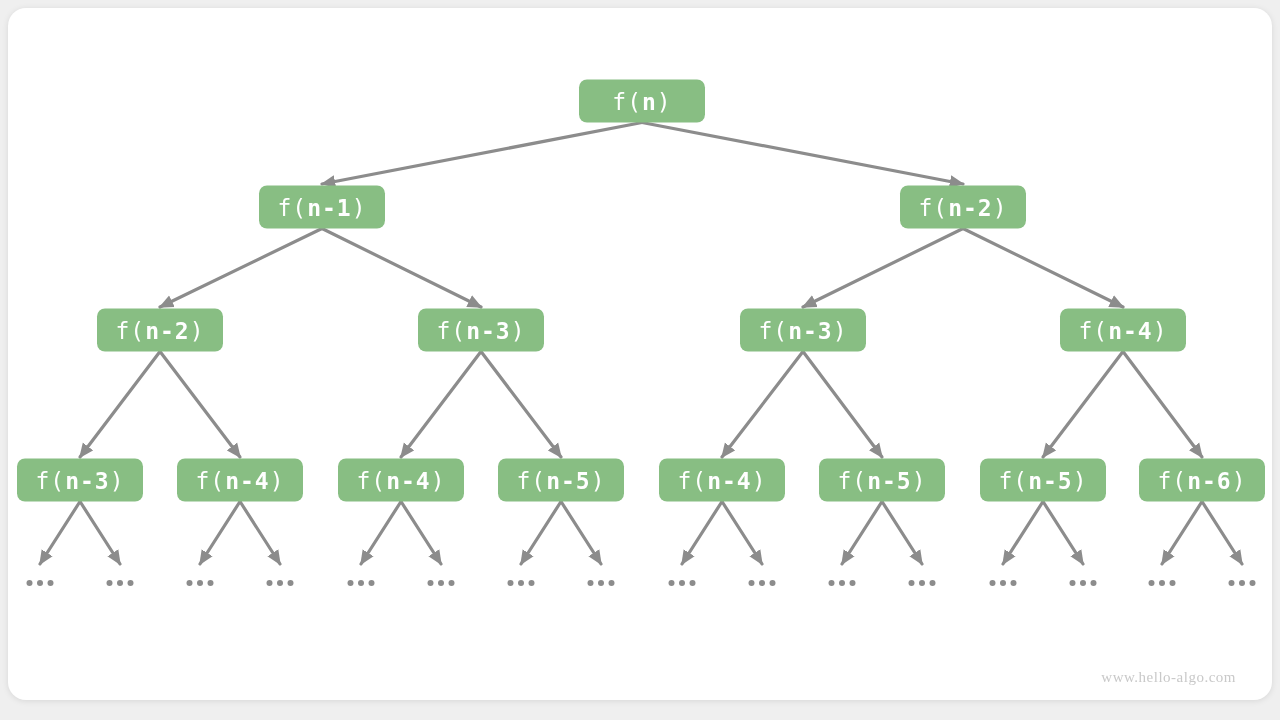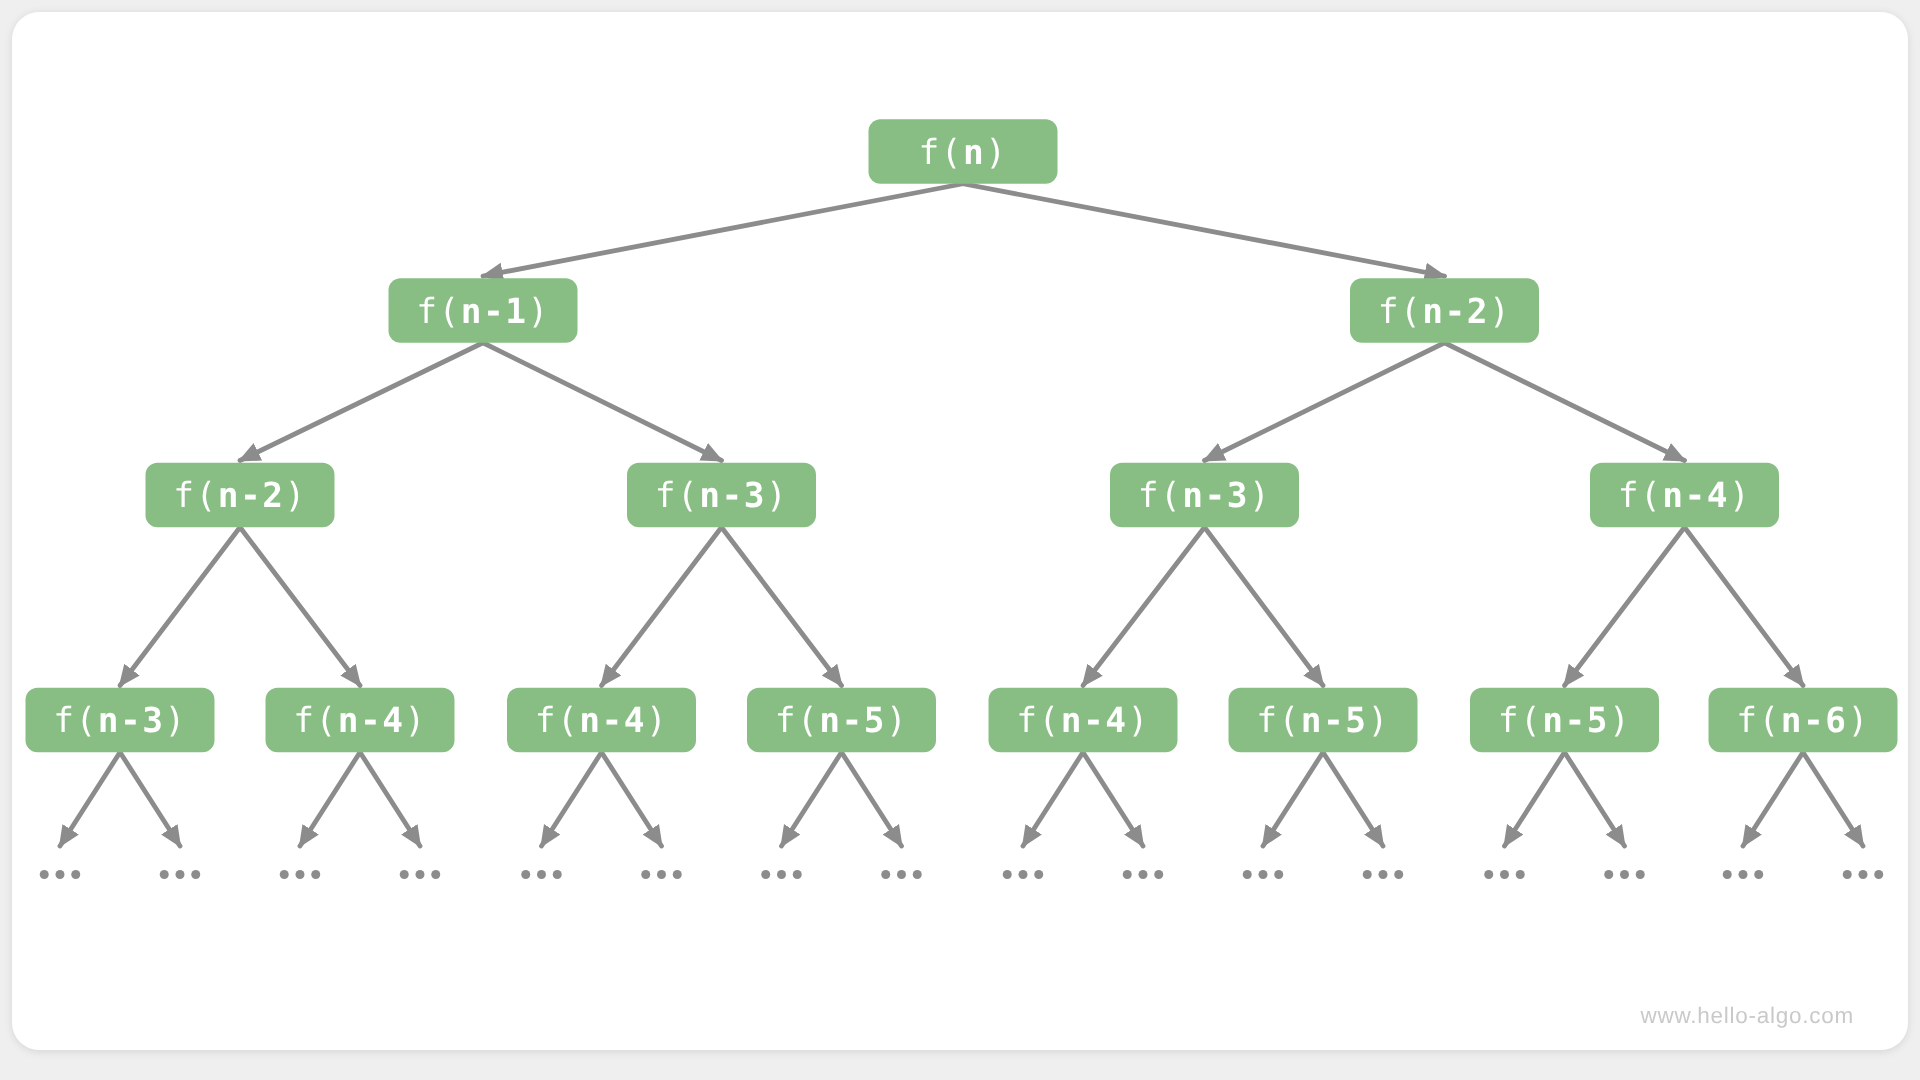--- a/index.html
+++ b/index.html
@@ -36,21 +36,21 @@
   .node-label {
     font-family: "DejaVu Sans Mono", "Liberation Mono", monospace;
     font-size: 23px;
     letter-spacing: 1px;
     fill: var(--node-text, #ffffff);
   }
   .watermark {
     position: absolute;
     right: 44px;
     bottom: 22px;
-    font-family: Liberation Sans, sans-serif;
+    font-family: Liberation Serif, serif;
     font-size: 15px;
     letter-spacing: 0.5px;
     color: var(--watermark, #c9c9c9);
   }
 </style>
 </head>
 <body>
 
 <div class="stage">
   <div class="card"></div>

